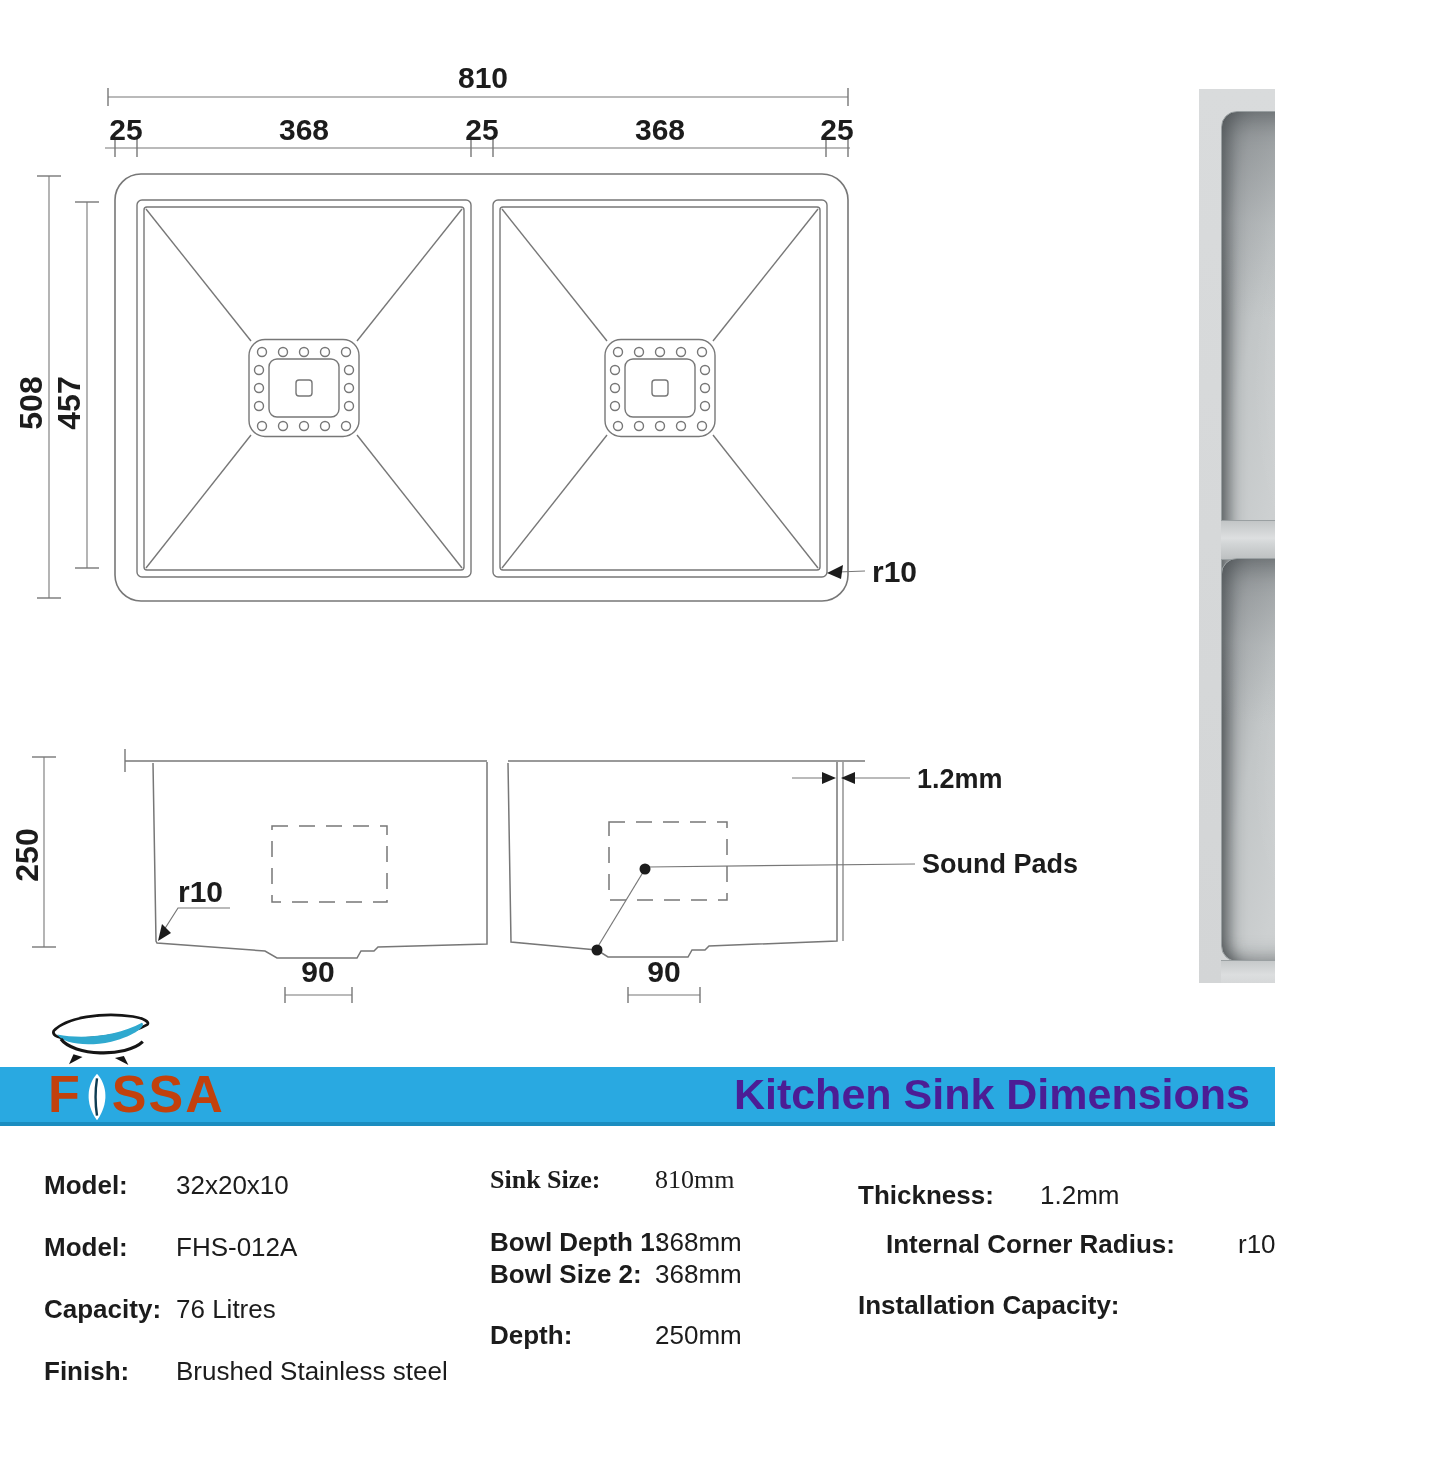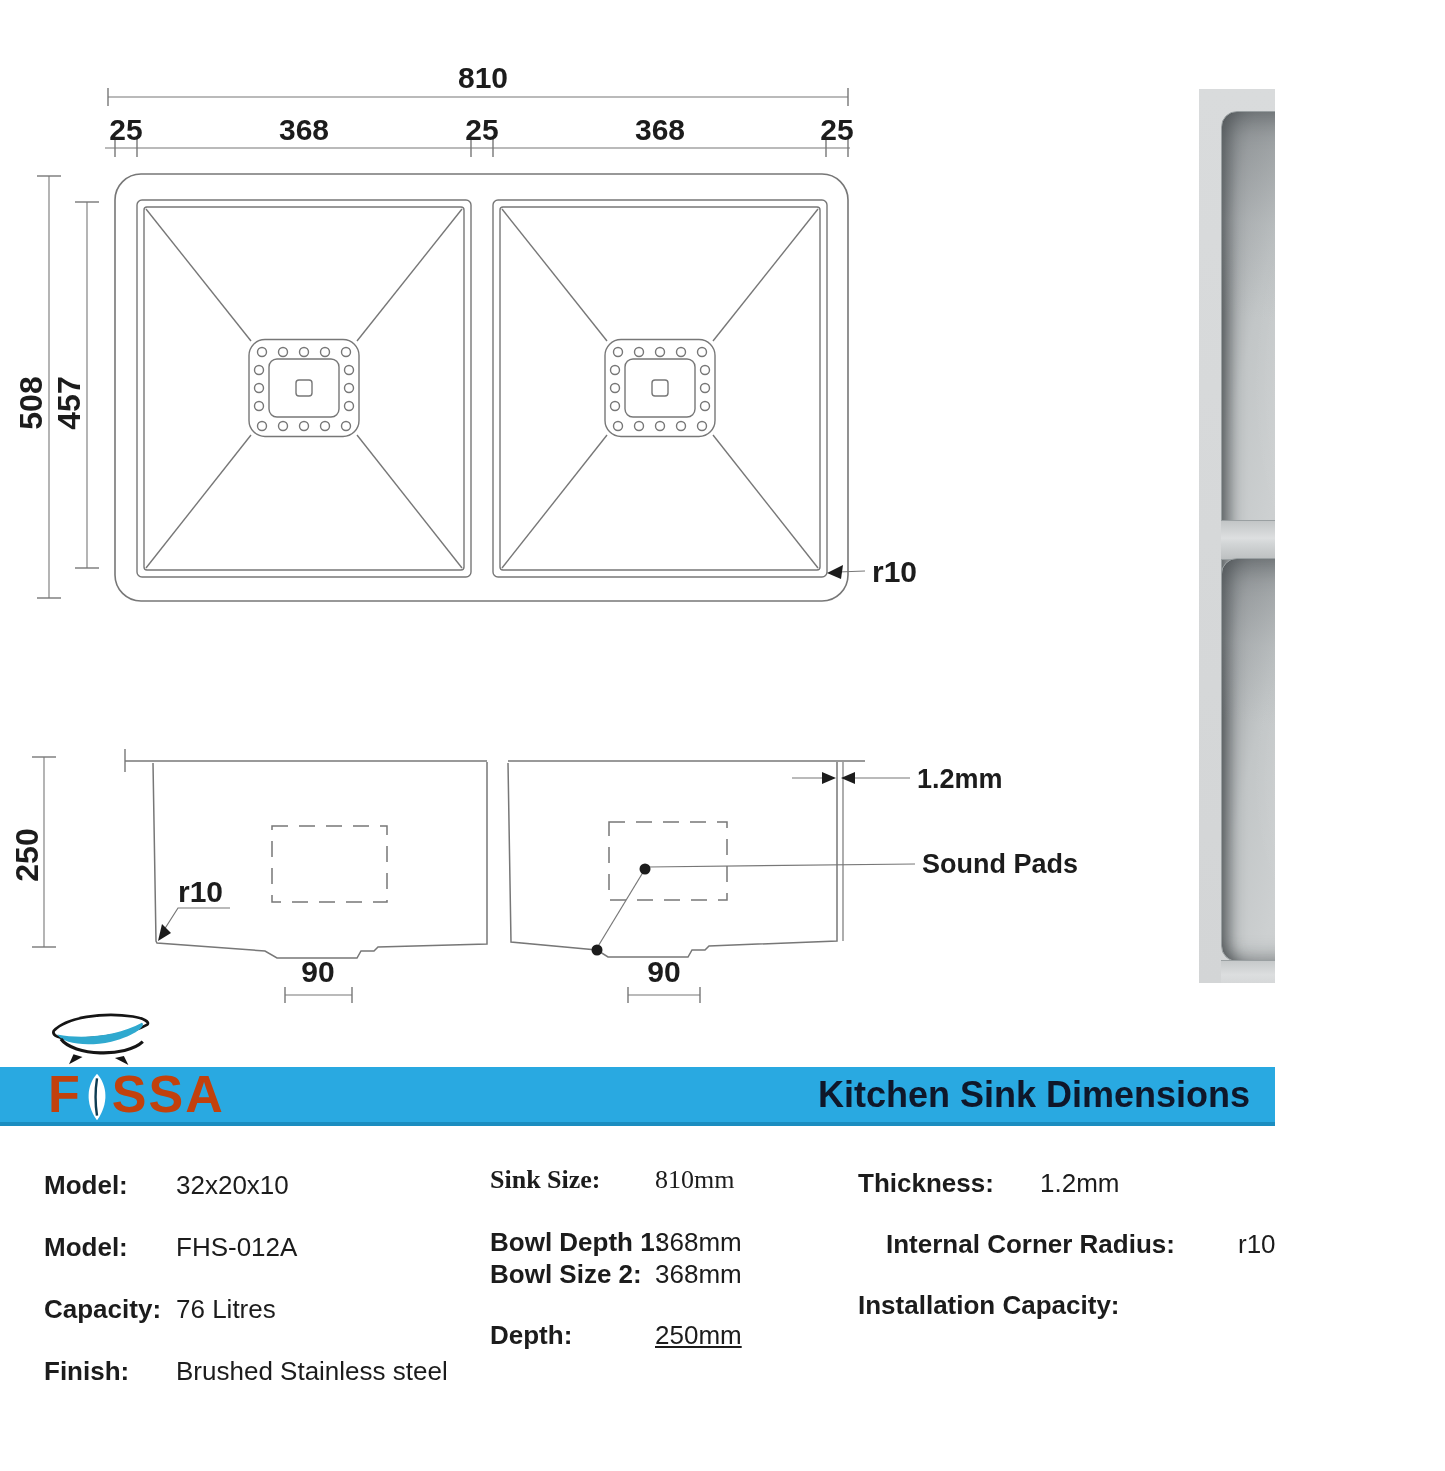--- a/index.html
+++ b/index.html
@@ -30,22 +30,22 @@
   .pdrain{position:absolute;width:80px;height:80px;}
   .pdrain.d1{left:186px;top:229px;}
   .pdrain.d2{left:184px;top:600px;}
 
   
   .banner{position:absolute;left:0;top:1067px;width:1445px;height:55px;background:#29a9e1;
           border-bottom:4px solid #1b8dc0;}
   .brand{position:absolute;left:48px;top:1067px;height:55px;line-height:55px;color:#c2410c;
          font-size:52px;font-weight:bold;letter-spacing:2px;white-space:nowrap;}
   .brand .leaf{display:inline-block;width:28px;height:52px;vertical-align:-11px;margin:0 1px;}
-  .banner-title{position:absolute;right:25px;top:1067px;height:55px;line-height:55px;color:#0f172a;
-         font-size:36px;font-weight:bold;white-space:nowrap;}
+  .banner-title{position:absolute;right:25px;top:1067px;height:55px;line-height:55px;color:#4c1d95;
+         font-size:43px;font-weight:bold;white-space:nowrap;}
   .logo-icon{position:absolute;left:44px;top:1012px;width:122px;height:54px;}
 
   
   .spec{position:absolute;white-space:nowrap;font-size:26px;}
   .spec .lb{display:inline-block;font-weight:bold;}
   .spec .val{font-weight:normal;}
 </style>
 </head>
 <body>
 <div class="page">
@@ -272,23 +272,23 @@
   <span class="lb" style="width:132px;">Capacity:</span><span class="val">76 Litres</span></div>
 <div class="spec" style="left:44px;top:1356px;">
   <span class="lb" style="width:132px;">Finish:</span><span class="val">Brushed Stainless steel</span></div>
 
 <div class="spec" style="left:490px;top:1165px;font-family:Liberation Serif, serif;">
   <span class="lb" style="width:165px;">Sink Size:</span><span class="val">810mm</span></div>
 <div class="spec" style="left:490px;top:1227px;">
   <span class="lb" style="width:165px;">Bowl Depth 1:</span><span class="val">368mm</span></div>
 <div class="spec" style="left:490px;top:1259px;">
   <span class="lb" style="width:165px;">Bowl Size 2:</span><span class="val">368mm</span></div>
-<div class="spec" style="left:490px;top:1320px;text-decoration:underline;">
+<div class="spec" style="left:490px;top:1320px;">
   <span class="lb" style="width:165px;">Depth:</span><span class="val">250mm</span></div>
 
 <div class="spec" style="left:858px;top:1168px;">
-  <span class="lb" style="width:182px;">Thickness:</span><span class="val">1.2mm</span></div>
+  <span class="lb" style="width:182px;margin-top:12px;">Thickness:</span><span class="val">1.2mm</span></div>
 <div class="spec" style="left:858px;top:1229px;margin-left:28px;">
   <span class="lb" style="width:352px;">Internal Corner Radius:</span><span class="val">r10</span></div>
 <div class="spec" style="left:858px;top:1290px;">
   <span class="lb">Installation Capacity:</span></div>
 
 </div>
 
 </body></html>

